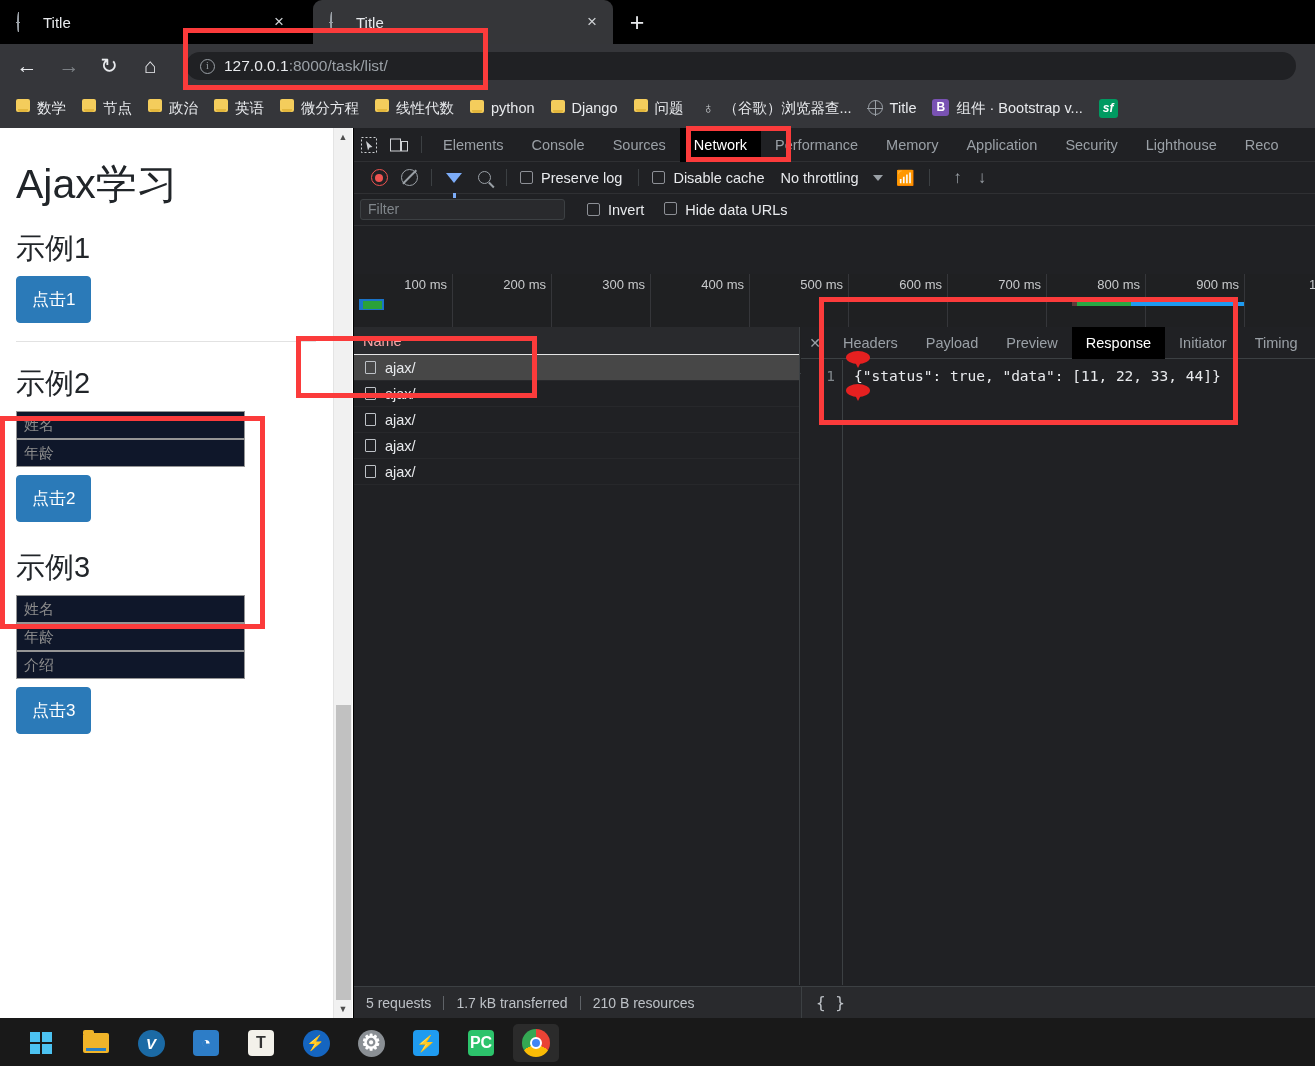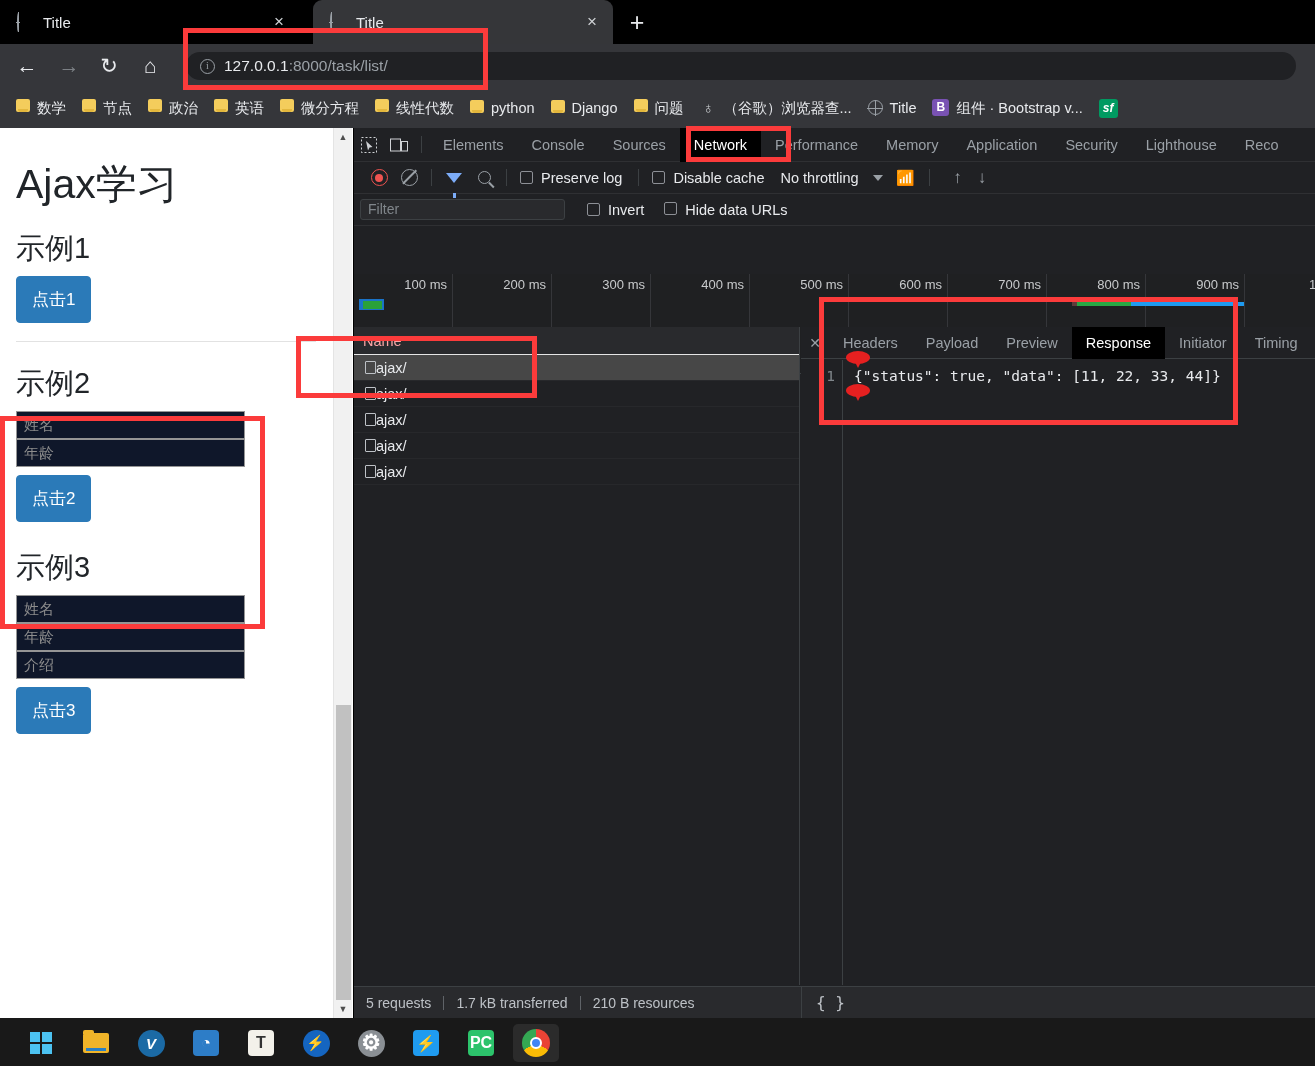--- a/index.html
+++ b/index.html
@@ -125,21 +125,21 @@
   #ov-bar1 i { position:absolute; left:4px; top:1.5px; width:19px; height:8px; background:#2aa13a; display:block;}
   #ov-bar2-g { position:absolute; left:723px; top:28px; width:54px; height:4px; background:#28a745; }
   #ov-bar2-b { position:absolute; left:777px; top:28px; width:113px; height:4px; background:#1f9bf0; }
   #ov-bar2-d { position:absolute; left:718px; top:28px; width:5px; height:4px; background:#5f3b3b; }
 
   
   #req-panel { position:absolute; left:0; top:199px; width:446px; height:658px; background:#202124;
                border-right:1px solid #3c4043; }
   #req-head { height:28px; background:#292a2d; border-bottom:1px solid #e5e5e5; display:flex; align-items:center;
               color:#fca5a5; font-size:14.5px; padding-left:9px; }
-  .req-row { height:26px; display:flex; align-items:center; padding-left:11px; 
+  .req-row { height:26px; display:flex; align-items:center; padding-left:11px; gap:9px;
              color:#e8eaed; font-size:14.5px; border-bottom:1px solid #27282b; }
   .req-row.selected { background:#474747; }
   .doc-ic { width:11px;height:13px;border:1.3px solid #bdc1c6;border-radius:1px;flex:0 0 11px;}
 
   
   #resp-panel { position:absolute; left:447px; top:199px; width:515px; height:658px; background:#202124; }
   #resp-tabs { height:32px; display:flex; align-items:center; border-bottom:1px solid #3c4043; }
   .rp-close { width:28px; text-align:center; color:#9aa0a6; font-size:14px; flex:0 0 28px;}
   .rp-tab { padding:0 14px; height:32px; line-height:32px; color:#9aa0a6; font-size:14.5px; white-space:nowrap;flex:0 0 auto;}
   .rp-tab.sel { background:#000; color:#fff; }

